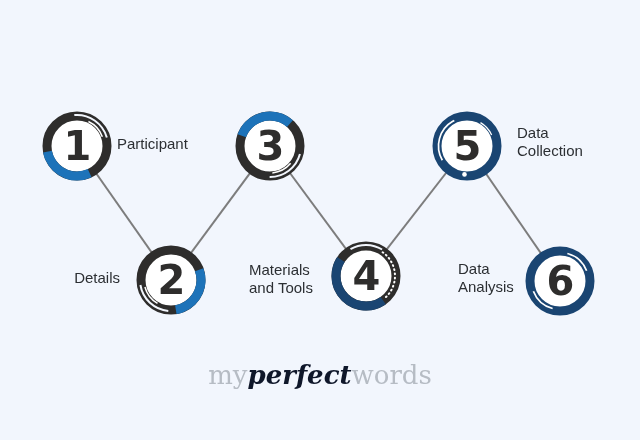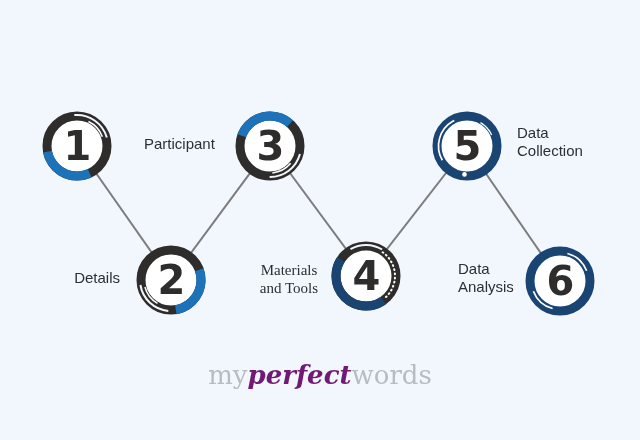--- a/index.html
+++ b/index.html
@@ -26,35 +26,35 @@
   .step-1{left:133px;top:242px;}
   .step-2{left:232px;top:108px;}
   .step-3{left:328px;top:238px;}
   .step-4{left:429px;top:108px;}
   .step-5{left:522px;top:243px;}
   .label{
     position:absolute;
     font-size:15px;line-height:18px;color:#2c2f33;
     white-space:pre-line;
   }
-  .label-0{left:117px;top:135px;margin-left:27px;}
+  .label-0{left:117px;top:135px;}
   .label-1{left:40px;top:269px;width:80px;text-align:right;}
   .label-2{left:316px;top:135px;}
-  .label-3{left:249px;top:261px;width:80px;text-align:center;font-family:Liberation Serif, serif;}
+  .label-3{left:249px;top:261px;width:80px;}
   .label-4{left:517px;top:124px;}
   .label-5{left:458px;top:260px;}
   .logo{
     position:absolute;left:0;top:360px;width:640px;
     text-align:center;
     font-family:"DejaVu Serif","Liberation Serif",serif;
     font-size:26px;color:#b6bcc4;
     letter-spacing:0px;
   }
   .logo .accent{
-    color:#701a75;font-weight:bold;font-style:italic;
+    color:#0f172a;font-weight:bold;font-style:italic;
   }
 </style>
 </head>
 <body>
 
 <div class="canvas">
 
   <svg class="connectors" width="640" height="440">
     <line x1="77" y1="146" x2="171" y2="280" stroke="#7d7d7d" stroke-width="2"></line>
     <line x1="171" y1="280" x2="270" y2="146" stroke="#7d7d7d" stroke-width="2"></line>

